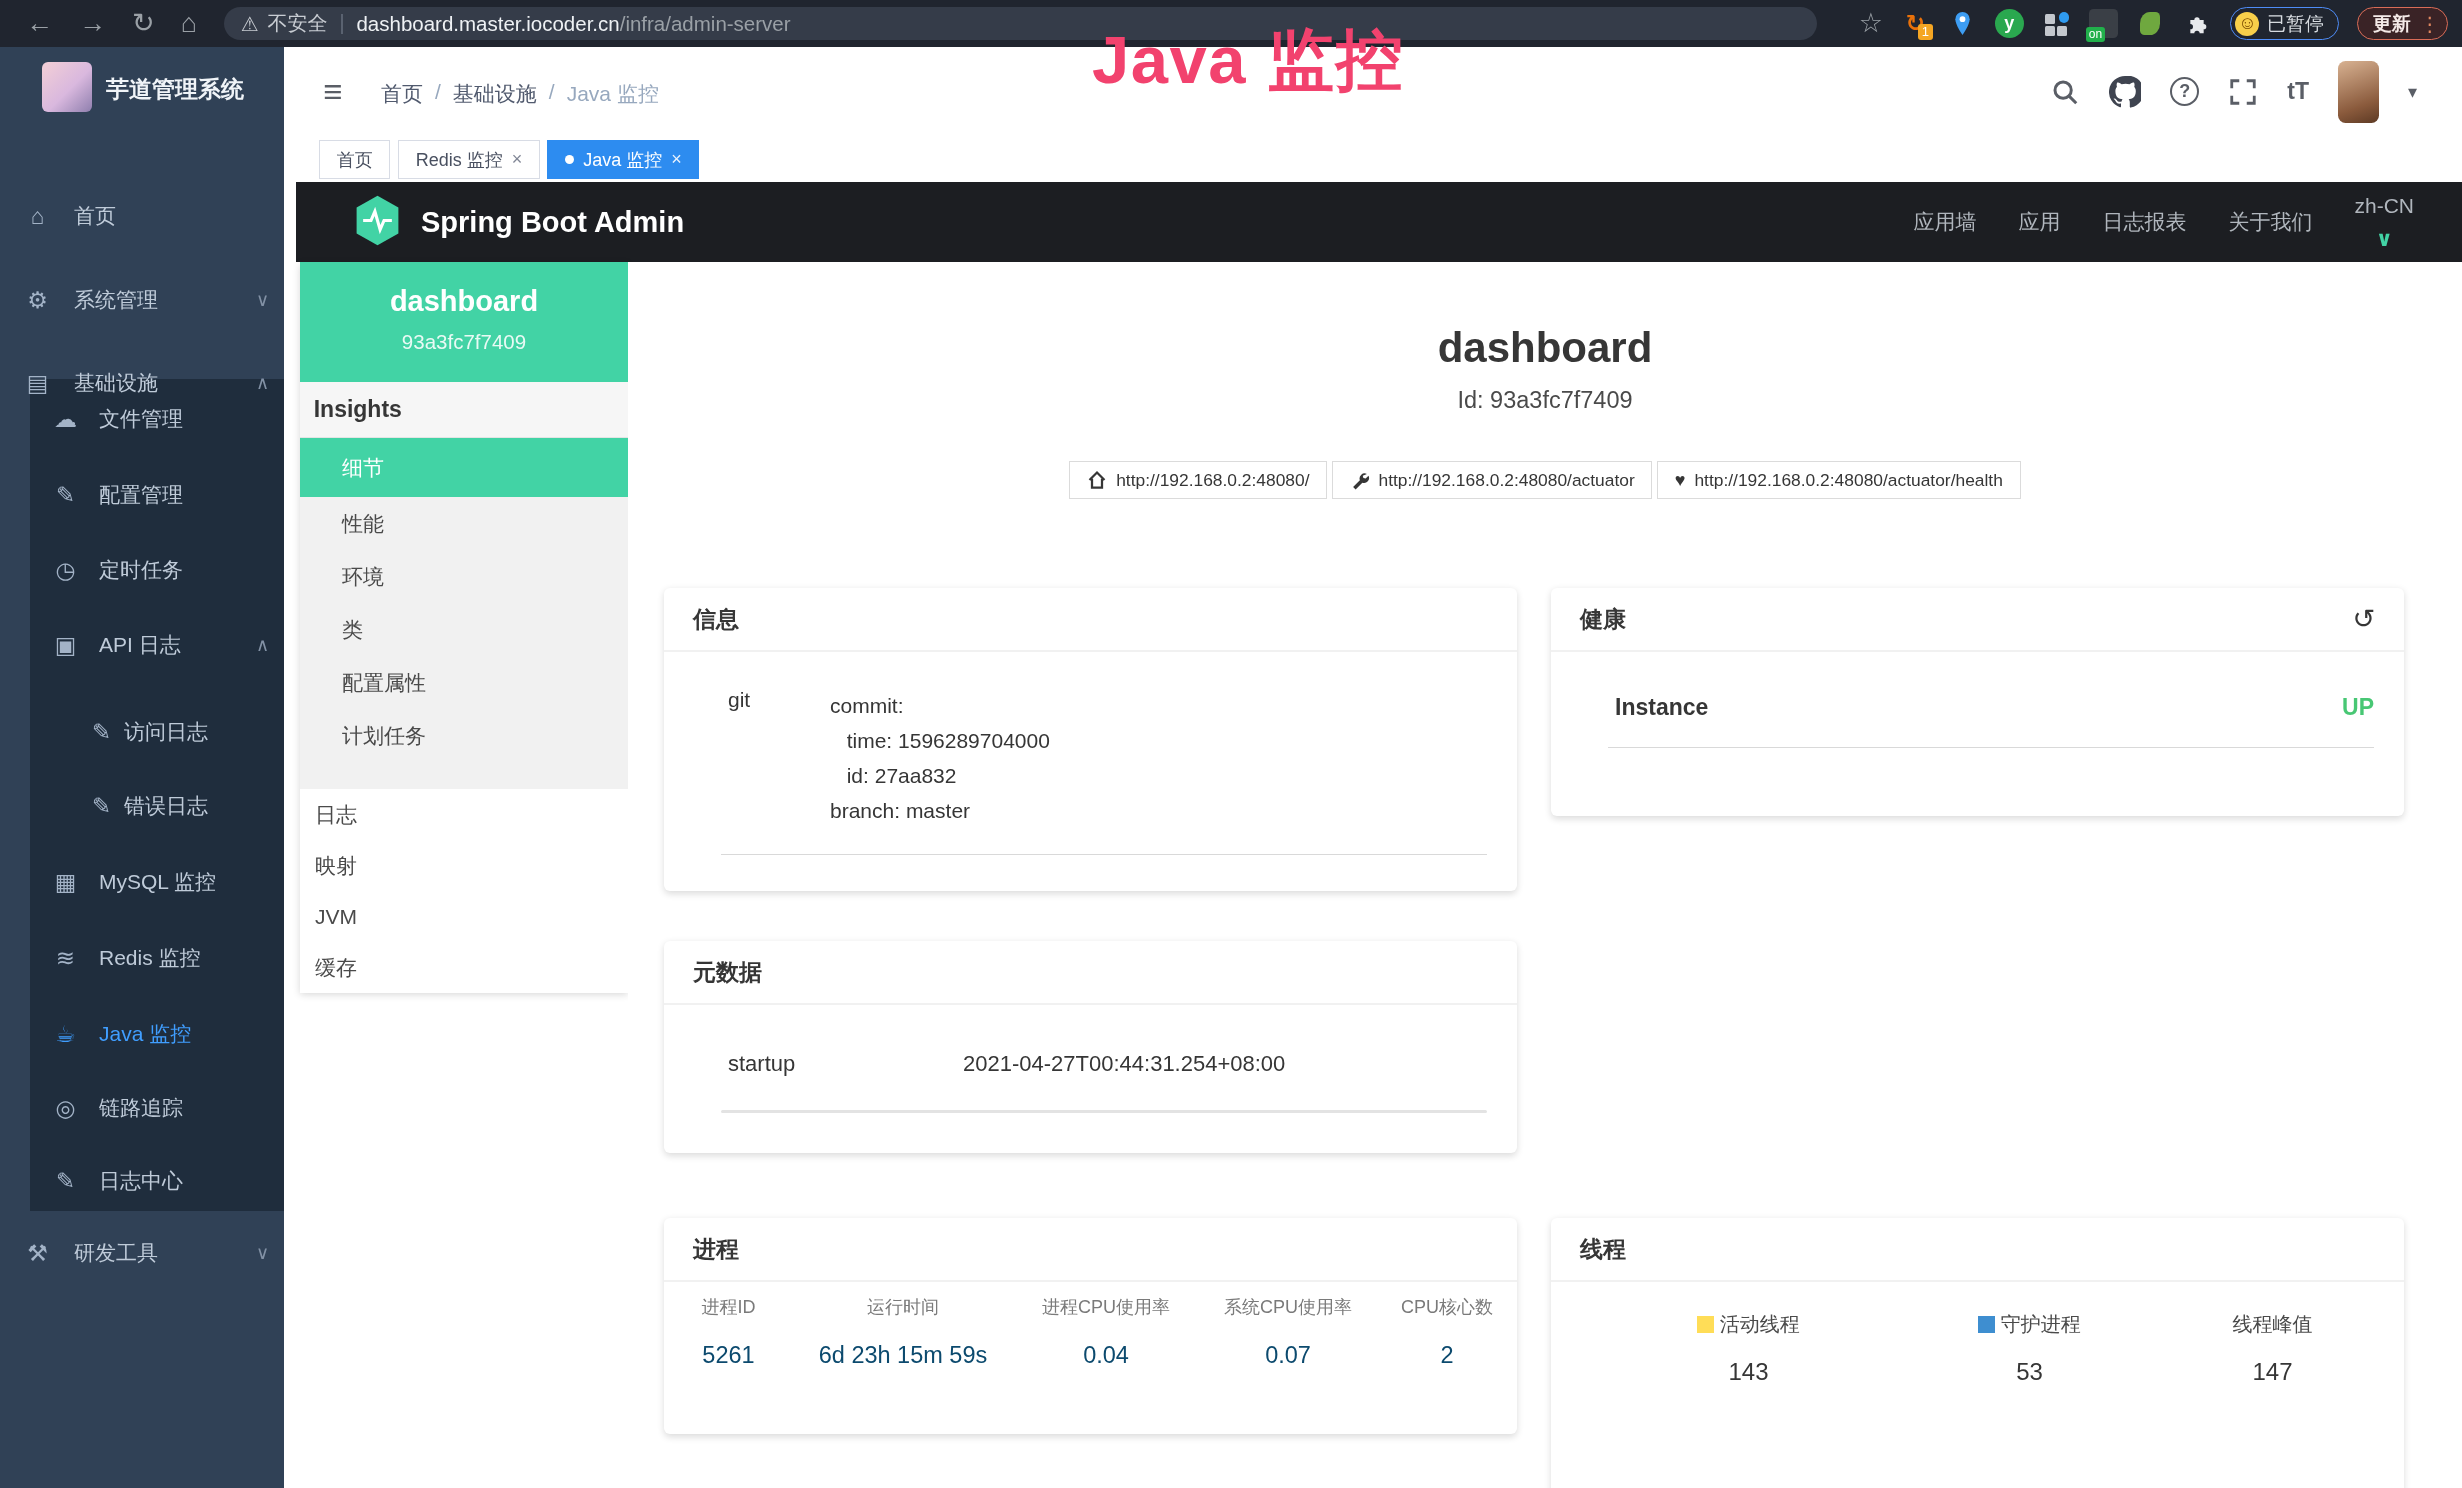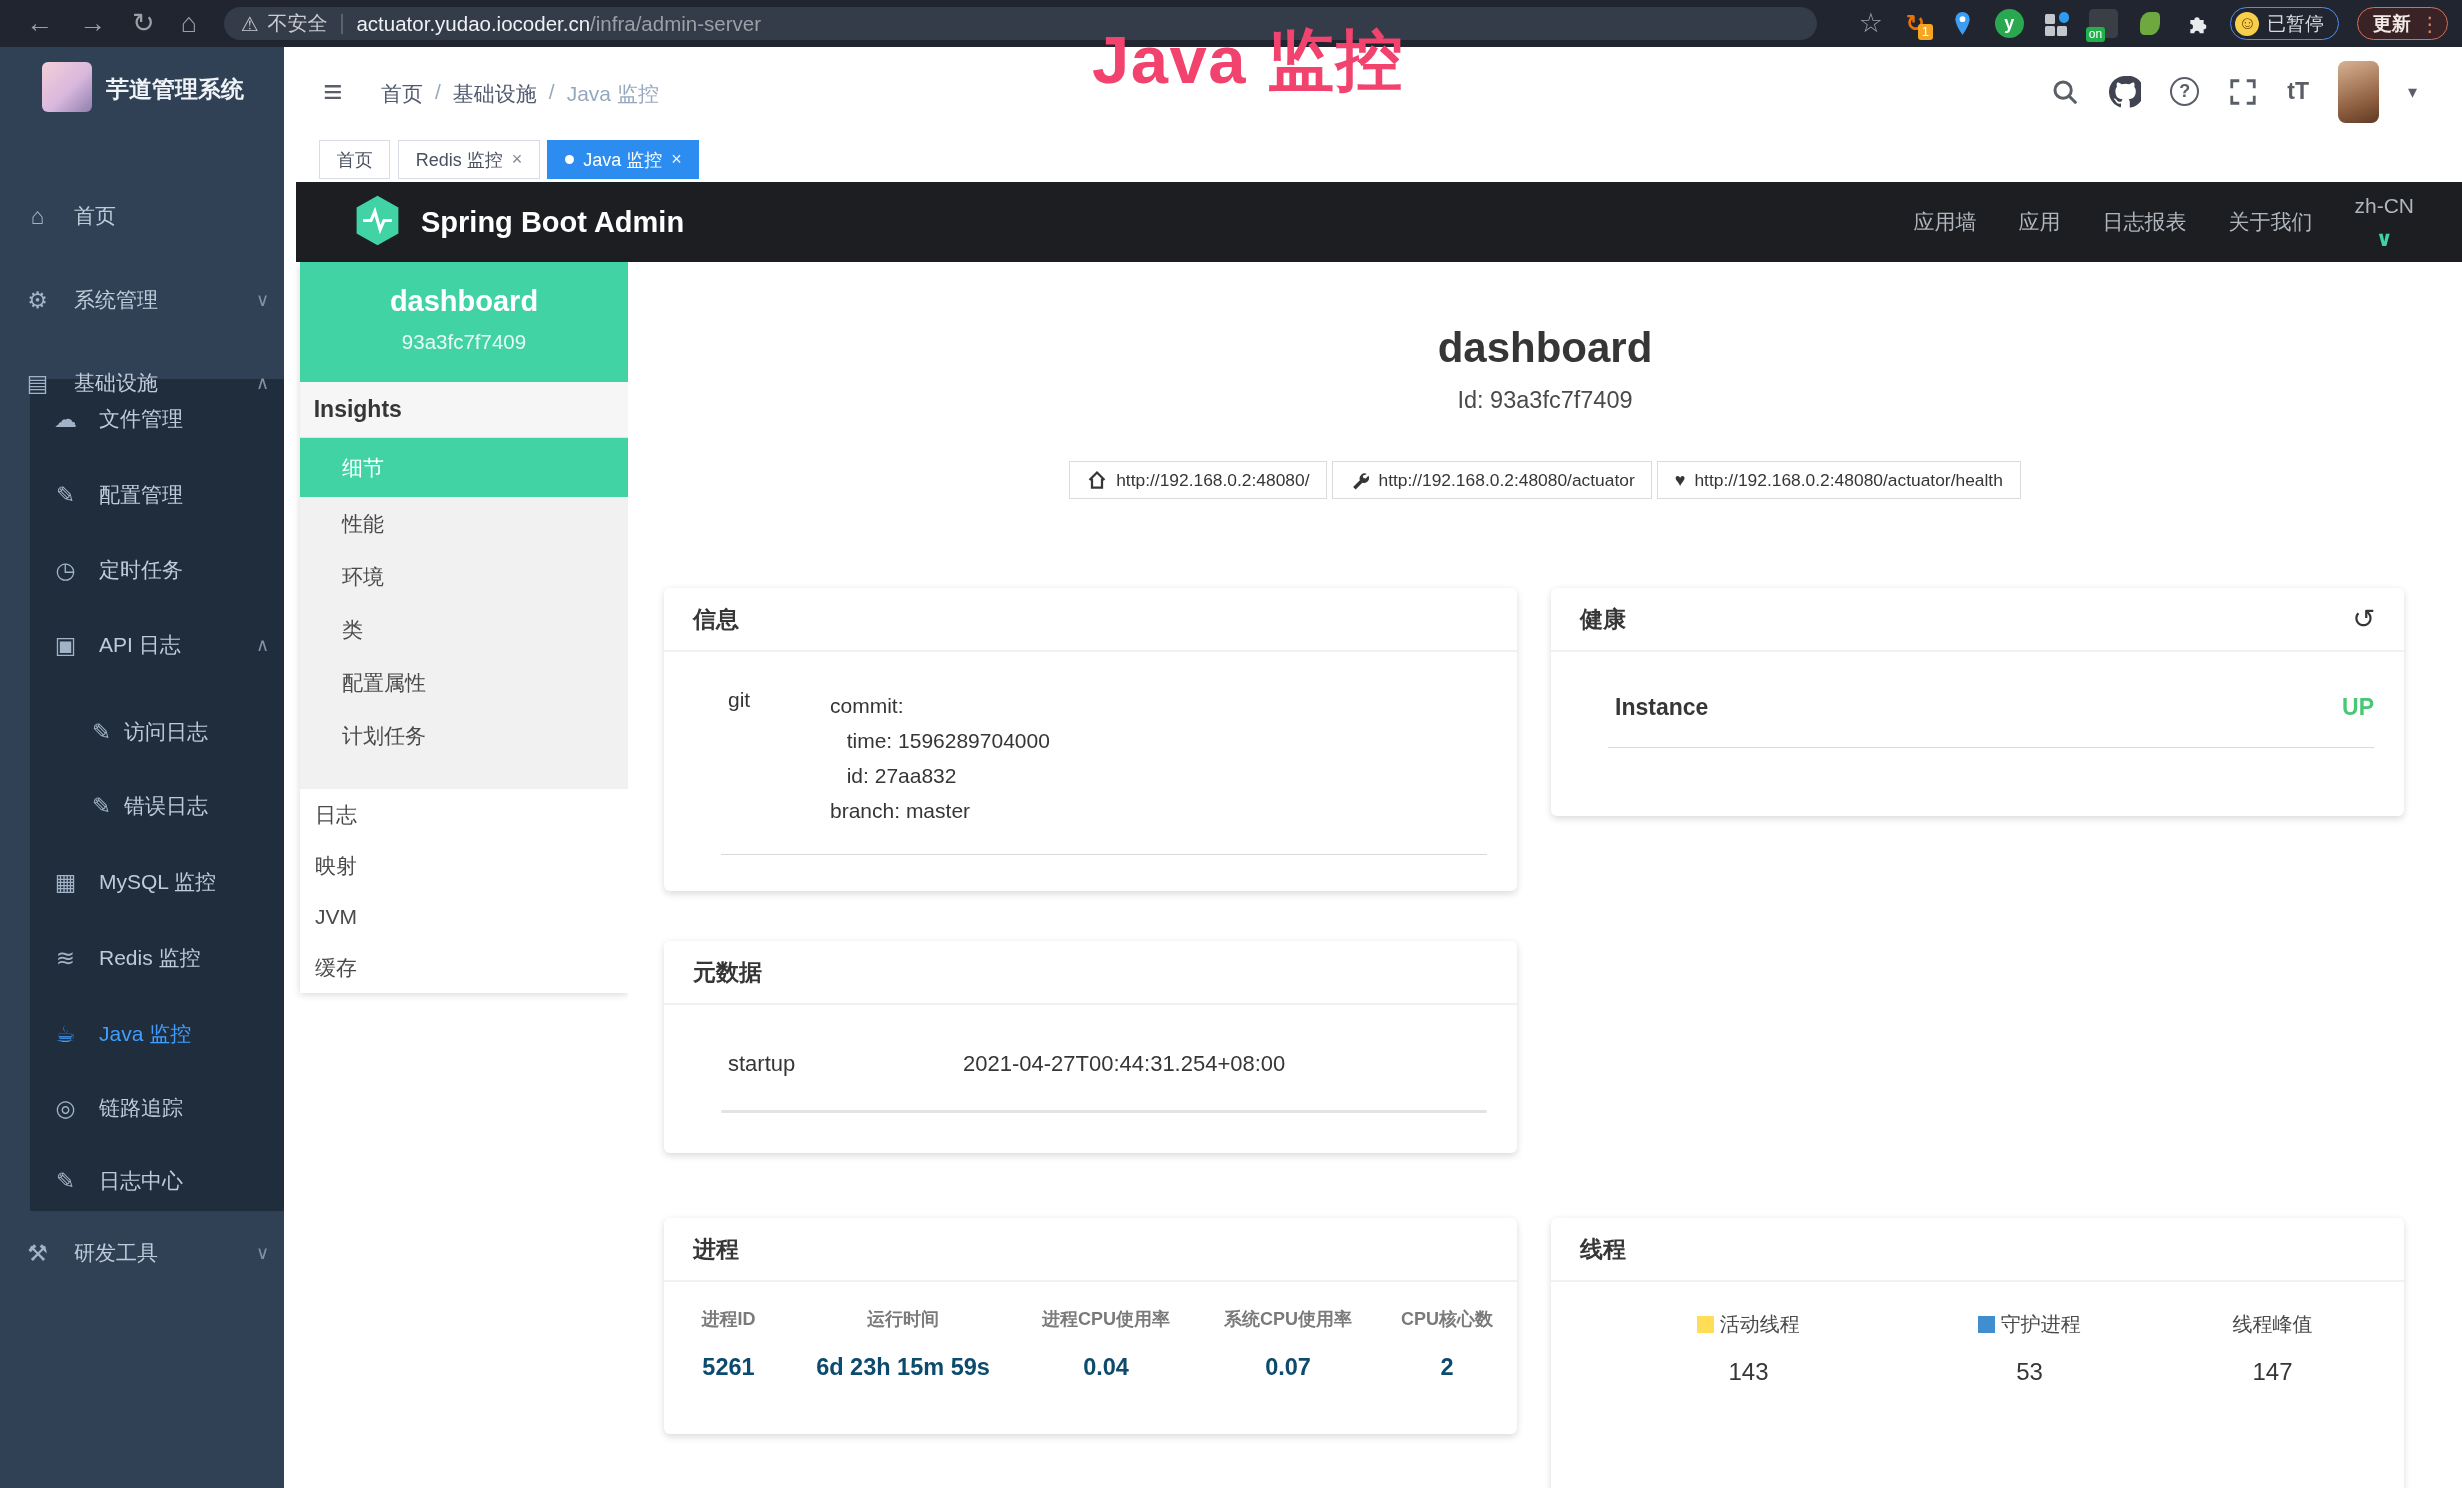--- a/index.html
+++ b/index.html
@@ -132,21 +132,21 @@
 
   .health-body { padding:42px 30px 0 64px; }
   .health-row { display:flex; justify-content:space-between; font-size:23px; }
   .health-row .k { font-weight:bold; color:#363636; }
   .health-row .v { font-weight:bold; }
 
   .meta-body { padding:46px 30px 0 64px; display:flex; font-size:22px; color:#363636; }
   .meta-key { width:235px; }
   .rule3 { border-bottom:3px solid #e3e3e3; margin:33px 30px 0 57px; border-radius:2.3px; }
 
-  .proc-body { padding-top:25px;font-weight:bold; }
+  .proc-body { padding-top:13px; }
   .p-grid { display:grid; grid-template-columns:129px 220px 186px 178px 140px; text-align:center; }
   .p-grid.hd { font-size:18px; color:#7a7a7a; }
   .p-grid.vl { font-size:23.5px; color:#0c4a6e; margin-top:23px; }
 
   .thr-body { position:relative; height:262px; }
   .legend { display:flex; margin-top:29px; font-size:20px; color:#4a4a4a; }
   .lg { width:167px; display:flex; align-items:center; justify-content:center; gap:6px; }
   .lg1 { margin-left:114px; } .lg2 { margin-left:114px; } .lg3 { margin-left:76px; }
   .sq { width:16.7px; height:16.7px; display:inline-block; }
   .sq.yellow { background:#ffdd57; } .sq.blue { background:#3e8ed0; }
@@ -163,21 +163,21 @@
 
   <div class="bbar">
     <span class="bicon">←</span>
     <span class="bicon">→</span>
     <span class="bicon">↻</span>
     <span class="bicon">⌂</span>
     <div class="omnibox">
       <span class="warn">⚠</span>
       <span class="sec">不安全</span>
       <span class="odiv"></span>
-      <span class="host">actuator.yudao.iocoder.cn</span>
+      <span class="host">dashboard.master.iocoder.cn</span>
         <span class="path">/infra/admin-server</span>
     </div>
     <div class="bb-right">
       <span class="bicon star" style="margin-left:0">☆</span>
       <span class="ext">
         <span class="ca">↻</span>
         <span class="badge1">1</span>
       </span>
       <span class="ext">
         <svg width="23" height="27" viewBox="0 0 16 16">

